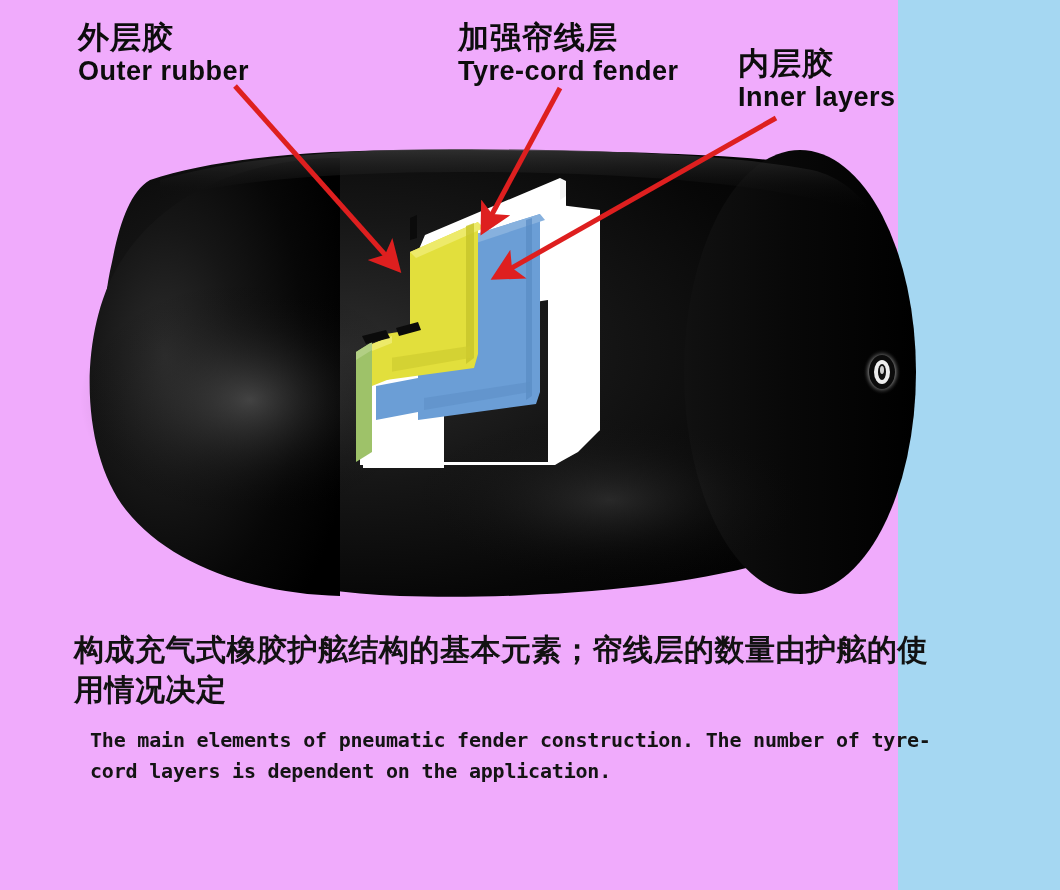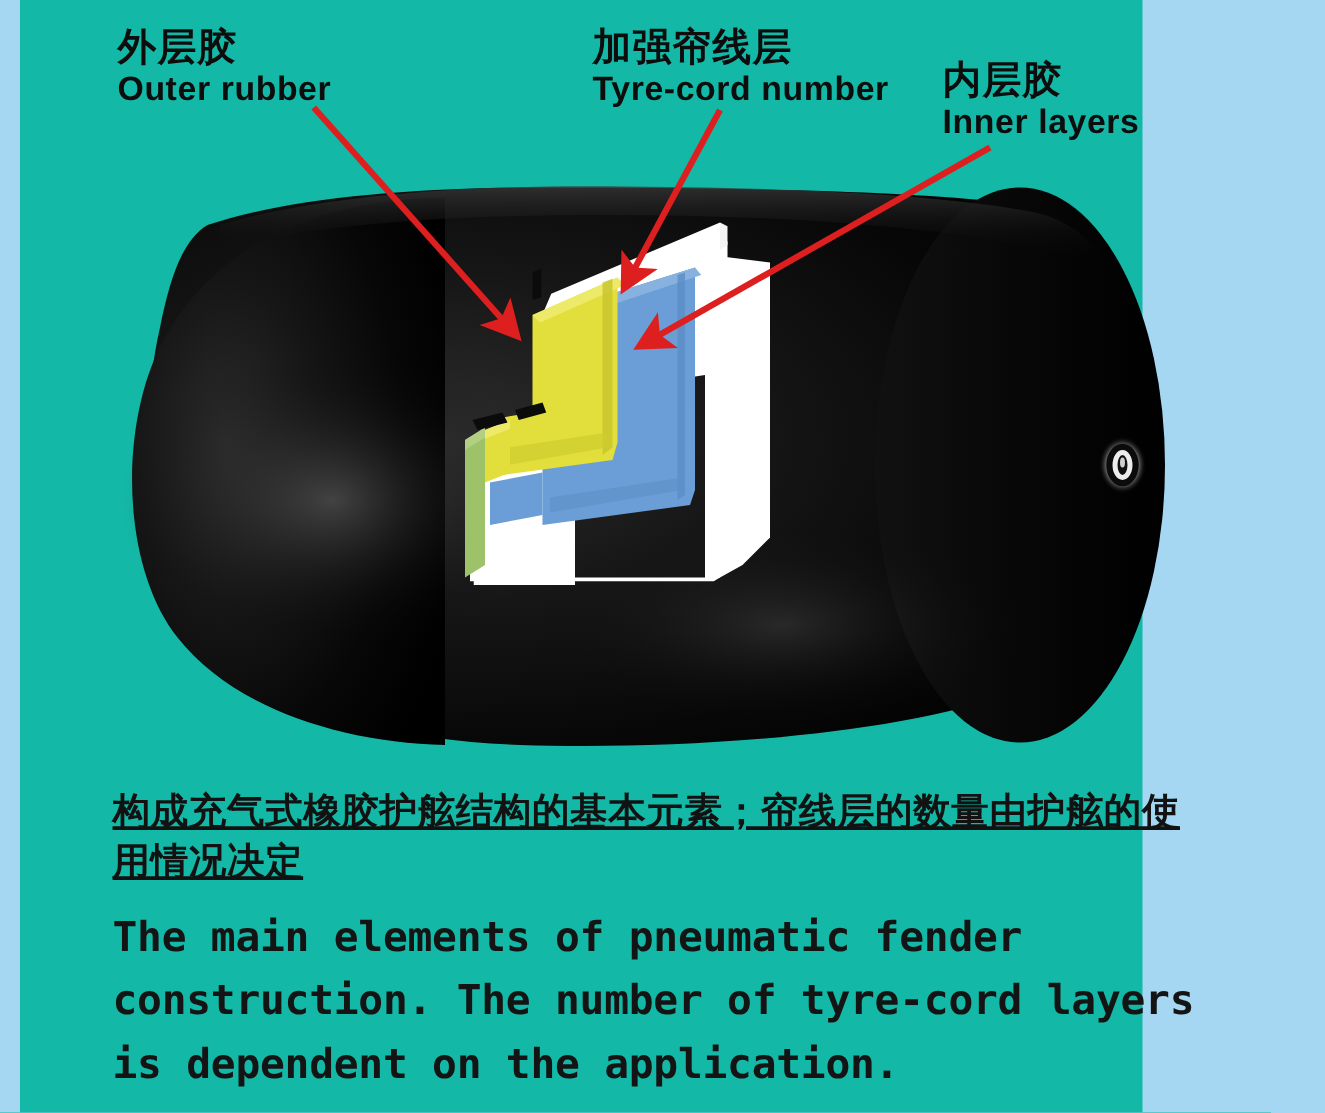--- a/index.html
+++ b/index.html
@@ -10,24 +10,24 @@
     width: 1060px;
     height: 890px;
     background: #a5d7f2;
     font-family: "Liberation Sans", sans-serif;
     overflow: hidden;
     position: relative;
   }
 
   #stage {
     position: absolute;
-    left: 16px; top: 0;
+    left: 0; top: 0;
     width: 898px;
     height: 890px;
-    background: #14b8a6;
+    background: #f0abfc;
   }
 
   
   .callout {
     position: absolute;
     color: #0d0d0d;
     line-height: 1.0;
     white-space: nowrap;
   }
   .callout .cn {
@@ -64,30 +64,29 @@
     width: 900px;
   }
   .cap-cn {
     font-size: 30px;
     font-weight: 700;
     color: #121212;
     line-height: 1.32;
     letter-spacing: 0.5px;
     margin: 0 0 16px 0;
     max-width: 860px;
-    text-decoration: underline;
   }
   .cap-en {
     font-family: "DejaVu Sans Mono", "Liberation Mono", monospace;
-    font-size: 33px;
+    font-size: 20px;
     font-weight: 700;
     color: #141414;
     line-height: 1.52;
     letter-spacing: -0.2px;
-    margin: 0;
+    margin: 16px;
     max-width: 880px;
   }
 </style>
 </head>
 <body>
 
 <div id="stage">
 
   <svg id="figure" viewBox="0 0 1060 620">
     <defs>
@@ -251,21 +250,21 @@
     </g>
   </svg>
 
   <div class="callout" id="callout-outer">
     <span class="cn">外层胶</span>
     <span class="en">Outer rubber</span>
   </div>
 
   <div class="callout" id="callout-cord">
     <span class="cn">加强帘线层</span>
-    <span class="en">Tyre-cord number</span>
+    <span class="en">Tyre-cord fender</span>
   </div>
 
   <div class="callout" id="callout-inner">
     <span class="cn">内层胶</span>
     <span class="en">Inner layers</span>
   </div>
 
   <div id="caption">
     <p class="cap-cn">构成充气式橡胶护舷结构的基本元素；帘线层的数量由护舷的使用情况决定</p>
     <p class="cap-en">The main elements of pneumatic fender construction. The number of tyre-cord layers is dependent on the application.</p>

